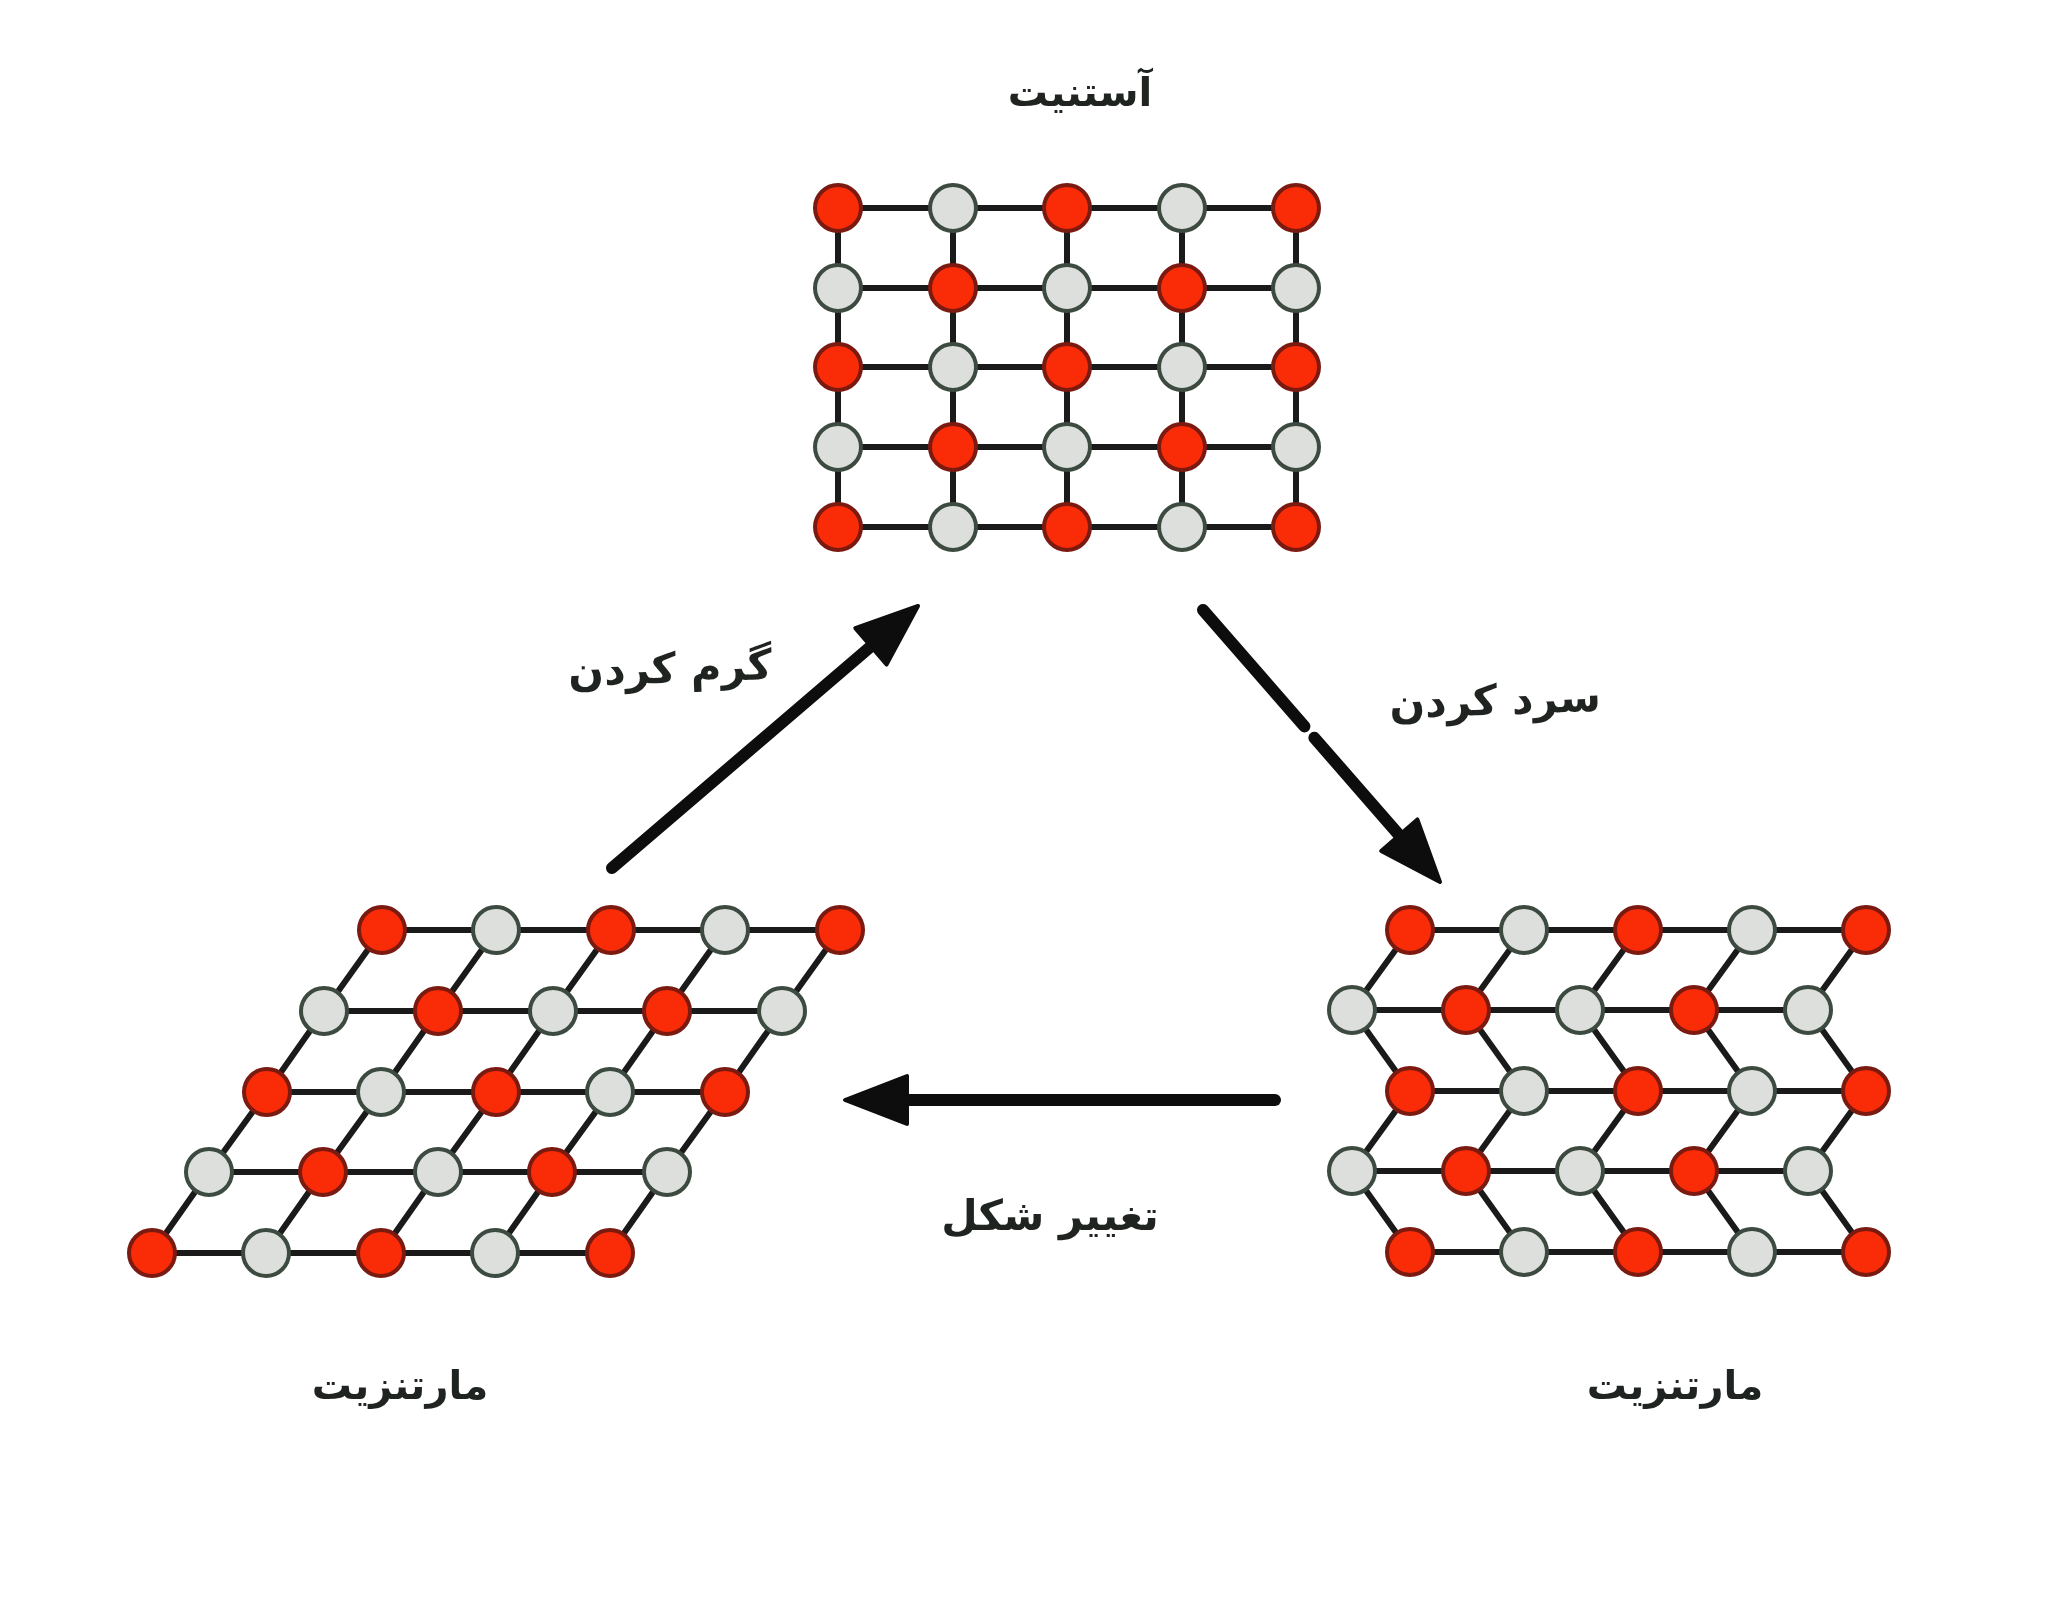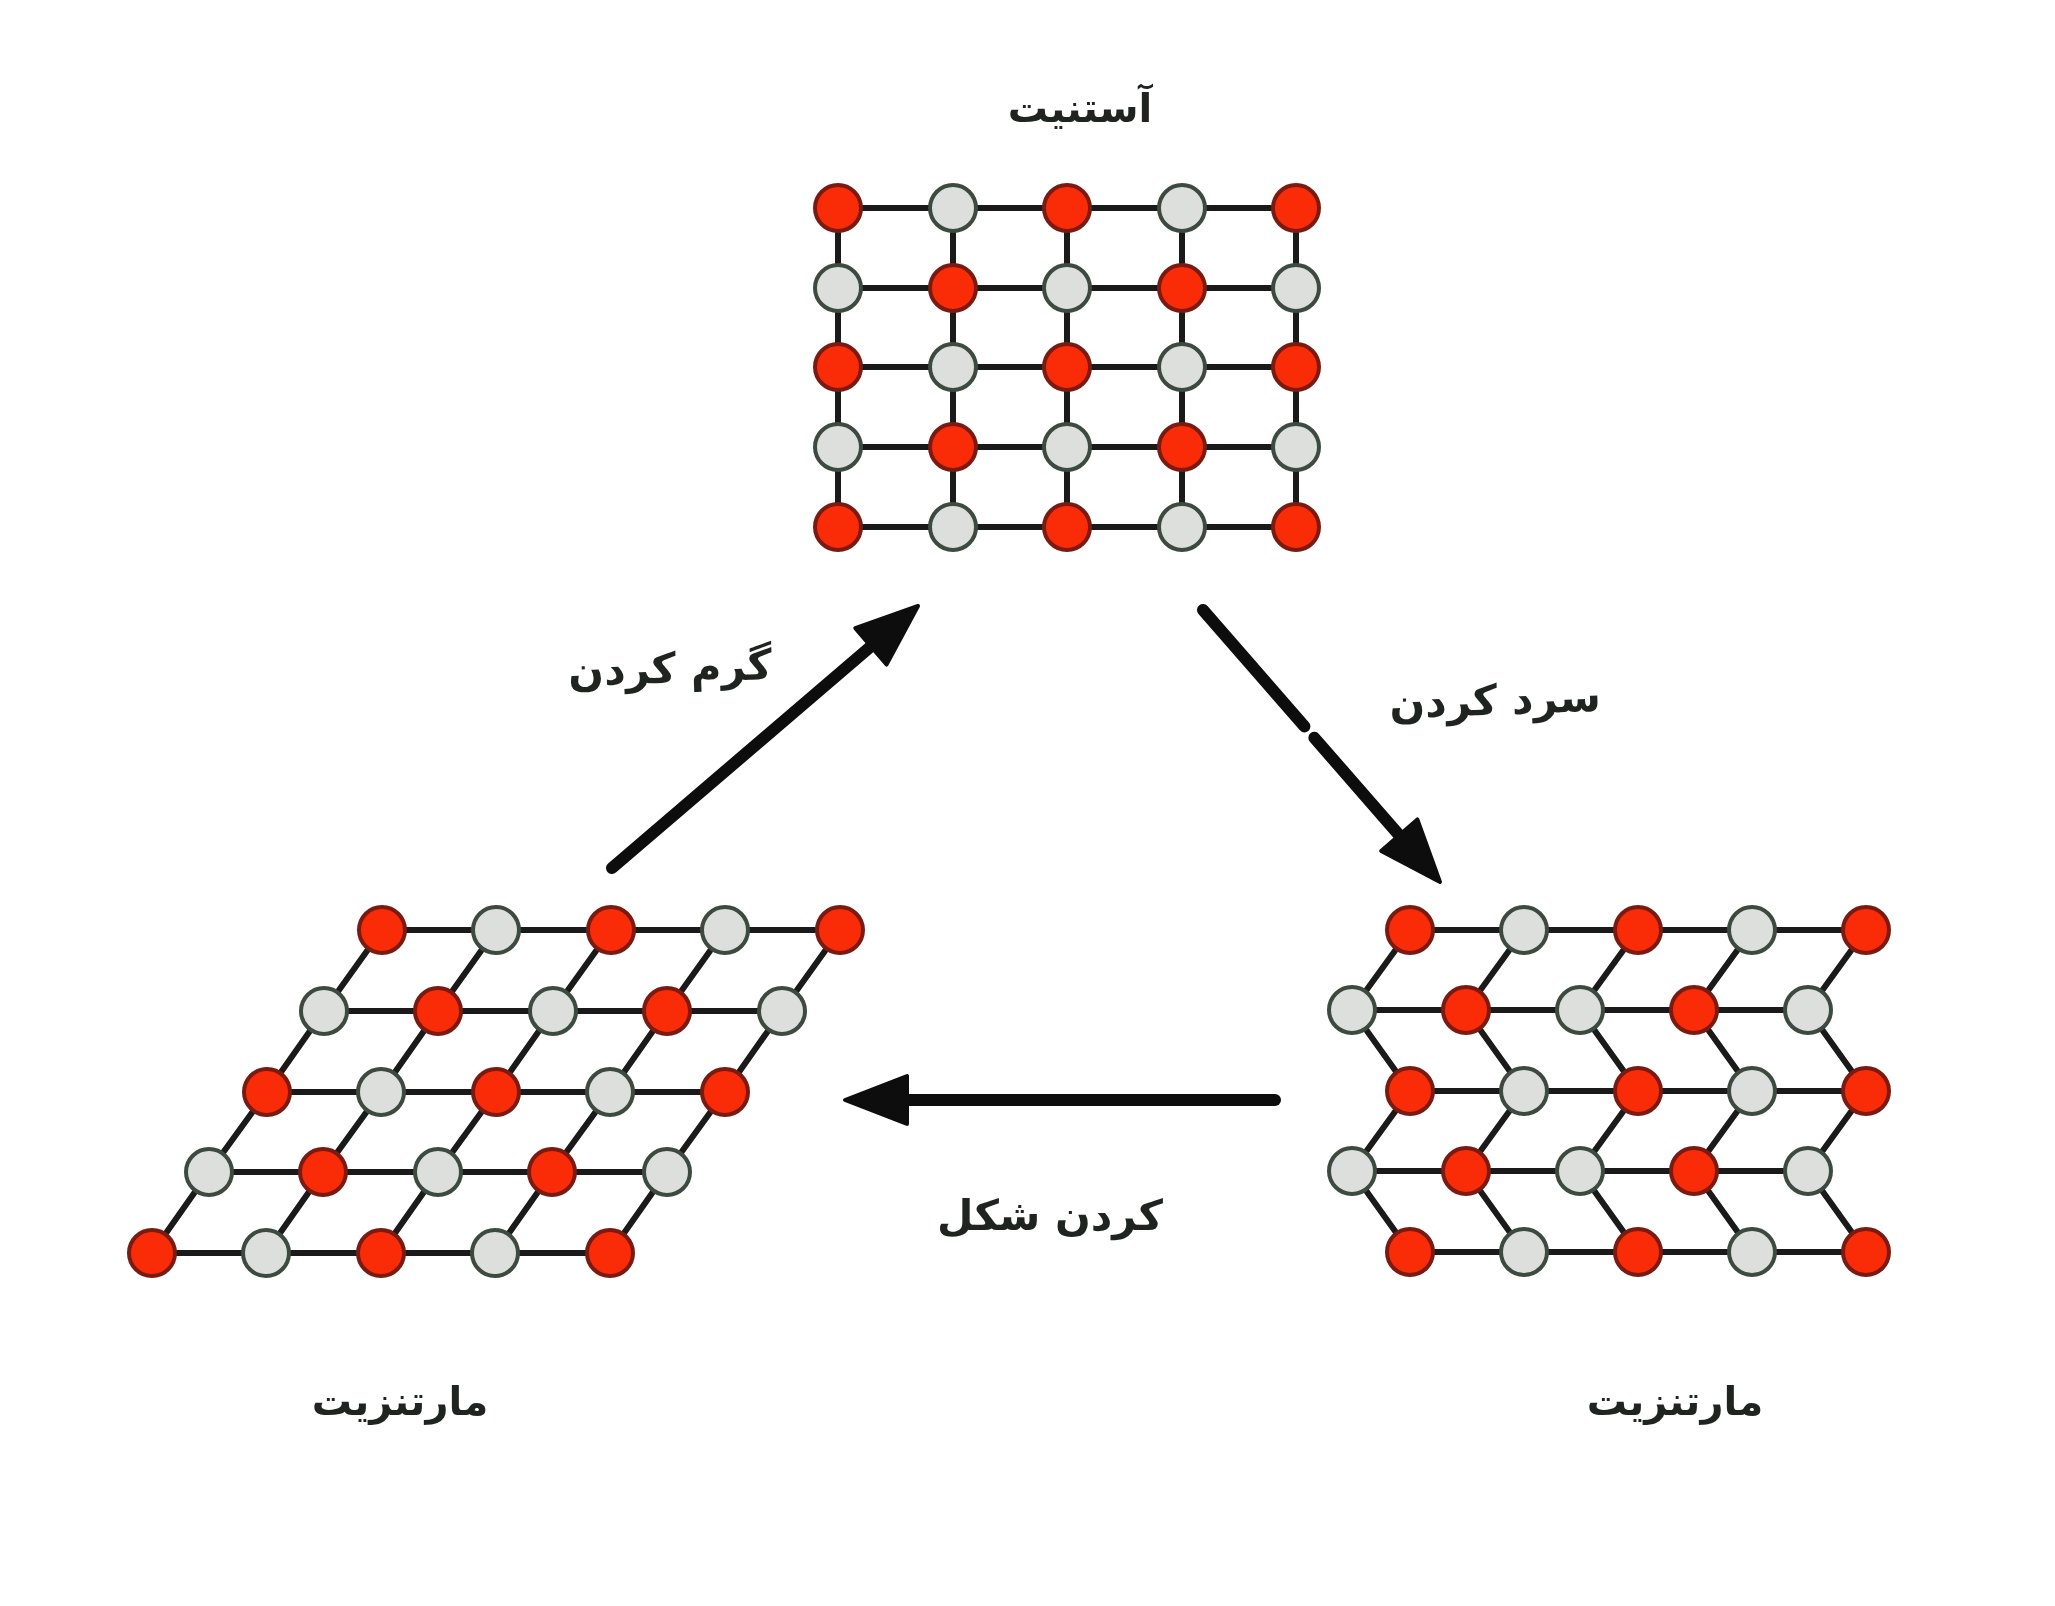--- a/index.html
+++ b/index.html
@@ -9,21 +9,21 @@
   .label {
     position: absolute;
     font-family: "DejaVu Sans", sans-serif;
     font-weight: bold;
     color: #1f2420;
     direction: rtl;
     white-space: nowrap;
     transform: translate(-50%, -50%);
     letter-spacing: 0;
   }
-  .label-title { font-size: 40px; margin-top: 16px; }
+  .label-title { font-size: 40px; }
   .label-process { font-size: 42px; }
 </style>
 </head>
 <body>
 
 <svg id="canvas" xmlns="http://www.w3.org/2000/svg" width="2055" height="1606" viewBox="0 0 2055 1606">
   <rect x="0" y="0" width="2055" height="1606" fill="#ffffff"></rect>
   <g id="lattice-austenite">
       <g>
         <line x1="838" y1="208" x2="953" y2="208" stroke="#1a1a1a" stroke-width="6" stroke-linecap="round"></line>
@@ -250,13 +250,13 @@
       <line x1="1275" y1="1100" x2="903" y2="1100" stroke="#0d0d0d" stroke-width="12" stroke-linecap="round"></line>
       <polygon points="845,1100 907,1076 907,1124" fill="#0d0d0d" stroke="#0d0d0d" stroke-width="4" stroke-linejoin="round"></polygon>
     </g>
 </svg>
 
 <div class="label label-title" id="lbl-austenite" style="left: 1080px; top: 92px; transform: translate(-50%, -50%) rotate(0deg); color: rgb(31, 36, 32);">آستنیت</div>
 <div class="label label-title" id="lbl-martensite-deformed" style="left: 400px; top: 1385px; transform: translate(-50%, -50%) rotate(0deg); color: rgb(31, 36, 32);">مارتنزیت</div>
 <div class="label label-title" id="lbl-martensite-twinned" style="left: 1675px; top: 1385px; transform: translate(-50%, -50%) rotate(0deg); color: rgb(31, 36, 32);">مارتنزیت</div>
 <div class="label label-process" id="lbl-heating" style="left: 670px; top: 668px; transform: translate(-50%, -50%) rotate(-2deg); color: rgb(31, 36, 32);">گرم کردن</div>
 <div class="label label-process" id="lbl-cooling" style="left: 1495px; top: 700px; transform: translate(-50%, -50%) rotate(-2deg); color: rgb(31, 36, 32);">سرد کردن</div>
-<div class="label label-process" id="lbl-deformation" style="left: 1050px; top: 1215px; transform: translate(-50%, -50%) rotate(0deg); color: rgb(31, 36, 32);">کردن شکل</div>
+<div class="label label-process" id="lbl-deformation" style="left: 1050px; top: 1215px; transform: translate(-50%, -50%) rotate(0deg); color: rgb(31, 36, 32);">تغییر شکل</div>
 
 </body></html>

